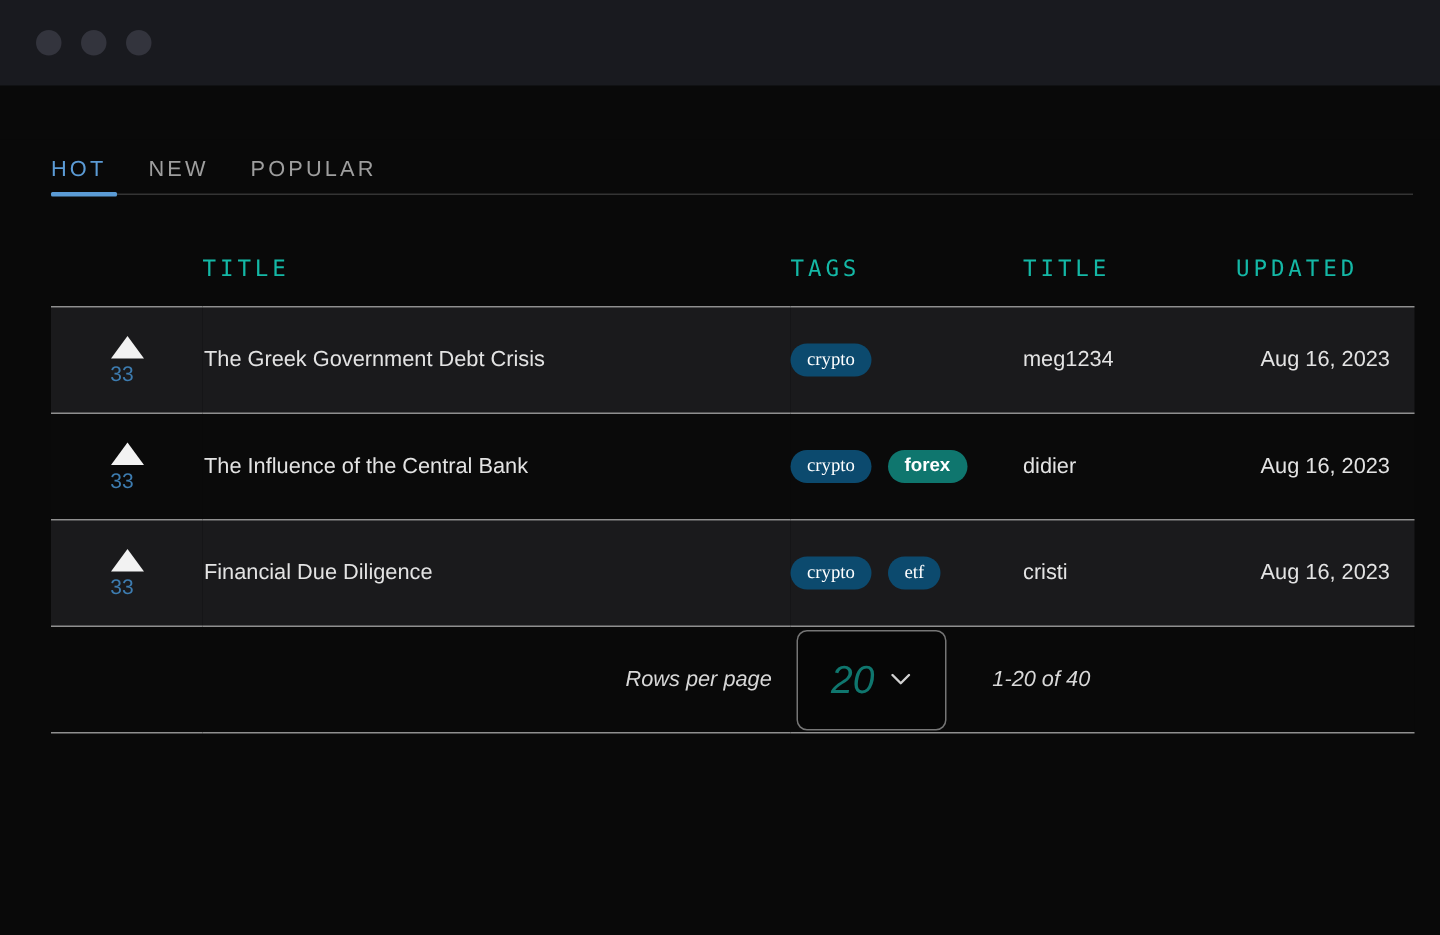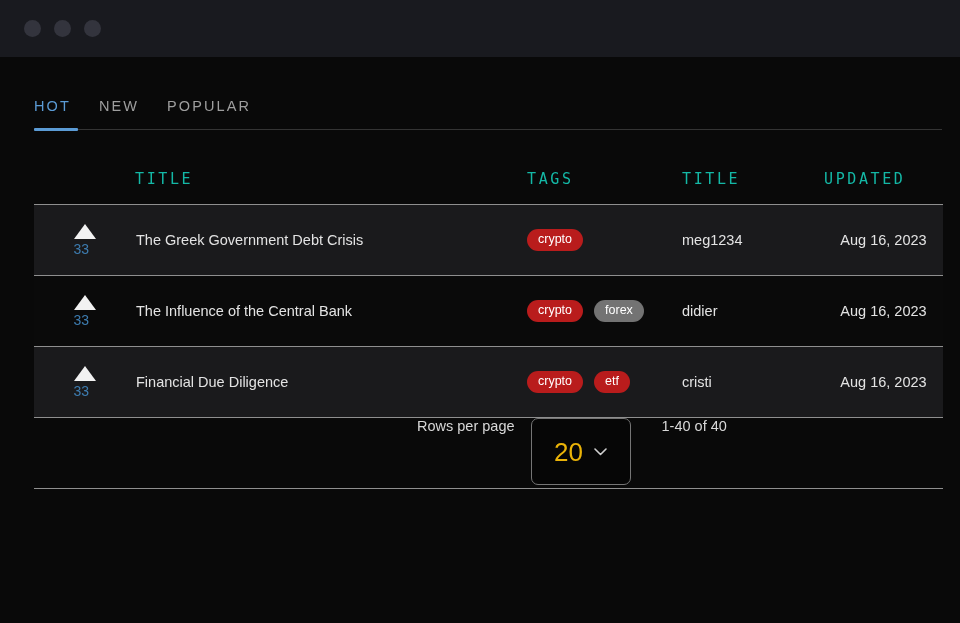--- a/index.html
+++ b/index.html
@@ -40,21 +40,21 @@
   }
   
   .tabs-wrap {
     position: relative;
     margin-top: 36px;
     padding-left: 17px;
     padding-right: 17px;
   }
   .tabs {
     display: flex;
-    align-items: center;
+    align-items: flex-end;
     gap: 0px;
     height: 36px;
   }
   .tab {
     font-size: 14.5px;
     letter-spacing: 2.1px;
     font-weight: 500;
     color: #9e9e9e;
     padding: 0 14px 9px 14px;
     cursor: pointer;
@@ -139,38 +139,40 @@
   .tag {
     display: inline-block;
     border-radius: 11px;
     padding: 4px 11px 5px 11px;
     font-size: 12.5px;
     color: #ffffff;
     margin-right: 7px;
     line-height: 1.1;
     cursor: pointer;
   }
-  .tag-green { background: #b91c1c; }
-  .tag-red   { background: #737373; }
+  .tag-green { background: #0c4a6e; font-family: Liberation Serif, serif; }
+  .tag-red   { background: #0f766e; font-weight: bold; }
   .author-cell { color: #e3e3e3; }
   .updated-cell { color: #e3e3e3; text-align: center; }
 
   
   tfoot td {
     border-bottom: 1.5px solid #8f8f8f;
     padding: 0;
     height: 70px;
     background: #090909;
   }
   .pager {
     display: flex;
+    align-items: center;
     justify-content: flex-start;
     height: 70px;
     padding-left: 383px;
     gap: 0px;
+    font-style: italic;
   }
   .rows-label {
     font-size: 14.5px;
     color: #d8d8d8;
     margin-right: 16px;
     white-space: nowrap;
   }
   .select-box {
     width: 100px;
     height: 67px;
@@ -178,21 +180,21 @@
     border-radius: 7px;
     display: flex;
     align-items: center;
     justify-content: center;
     gap: 11px;
     background: #060606;
     cursor: pointer;
   }
   .select-value {
     font-size: 26px;
-    color: #eab308;
+    color: #0f766e;
     line-height: 1;
   }
   .chevron {
     width: 13px;
     height: 8px;
   }
   .chevron svg { display: block; }
   .range-label {
     font-size: 14.5px;
     color: #d8d8d8;
@@ -290,21 +292,21 @@
             <div class="pager">
               <span class="rows-label">Rows per page</span>
               <div class="select-box">
                 <span class="select-value">20</span>
                 <span class="chevron">
                   <svg width="13" height="8" viewBox="0 0 13 8" fill="none" xmlns="http://www.w3.org/2000/svg">
                     <path d="M1 1 L6.5 6.5 L12 1" stroke="#d0d0d0" stroke-width="1.6" stroke-linecap="round" stroke-linejoin="round"></path>
                   </svg>
                 </span>
               </div>
-              <span class="range-label">1-40 of 40</span>
+              <span class="range-label">1-20 of 40</span>
             </div>
           </td>
         </tr>
       </tfoot>
     </table>
 
   </div>
 </div>
 
 </body></html>

